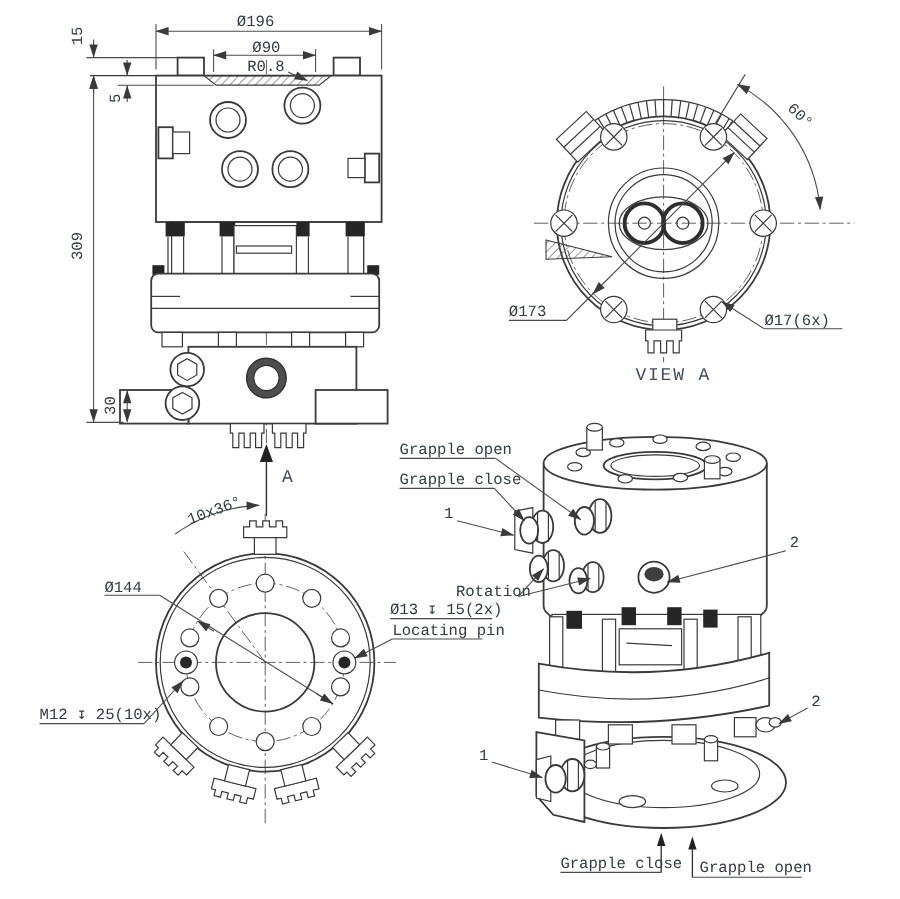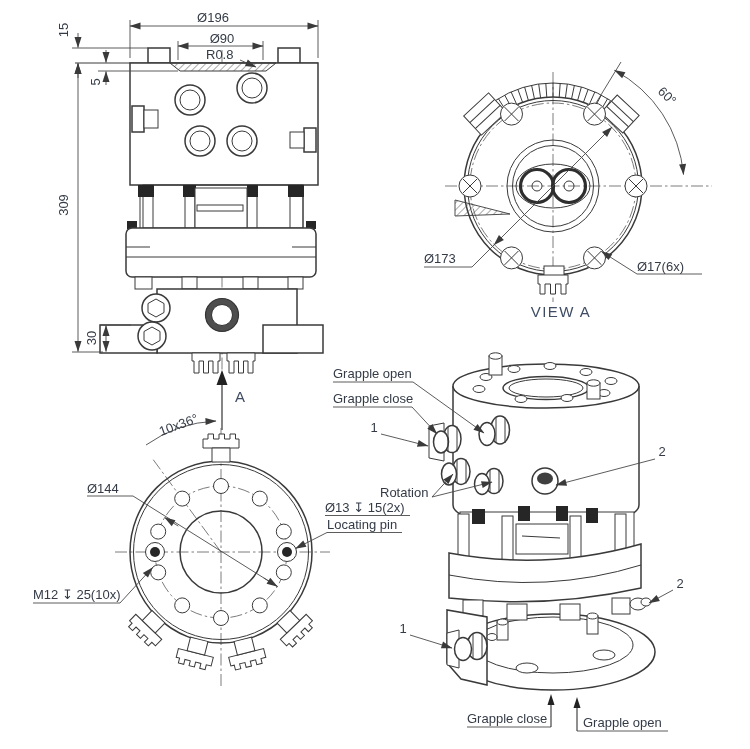--- a/index.html
+++ b/index.html
@@ -1,16 +1,16 @@
 <!DOCTYPE html>
 <html><head>
 <meta charset="utf-8">
 <style>
   html,body{margin:0;padding:0;background:#ffffff;}
-  .sheet{width:750px;height:749px;background:#fff;position:relative;font-family:Liberation Sans, sans-serif;}
+  .sheet{width:750px;height:749px;background:#fff;position:relative;font-family:Liberation Mono, monospace;}
   
   .ol  {fill:none;stroke:#3a3a3a;stroke-width:1.5;}
   .olw {fill:#ffffff;stroke:#3a3a3a;stroke-width:1.5;}
   .th  {fill:none;stroke:#3a3a3a;stroke-width:1;}
   .thw {fill:#ffffff;stroke:#3a3a3a;stroke-width:1;}
   .dim {fill:none;stroke:#4a4a4a;stroke-width:0.9;}
   .cl  {fill:none;stroke:#5a5a5a;stroke-width:0.8;stroke-dasharray:12 3 2.5 3;}
   .dk  {fill:#262626;stroke:none;}
   .txt {font-size:13px;fill:#343b46;}
   .big {font-size:15px;}

